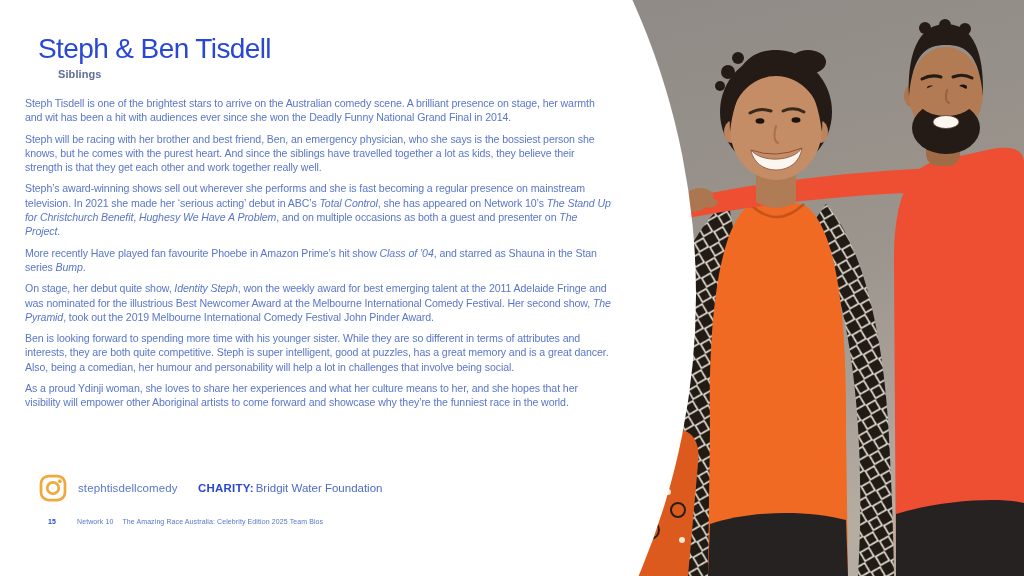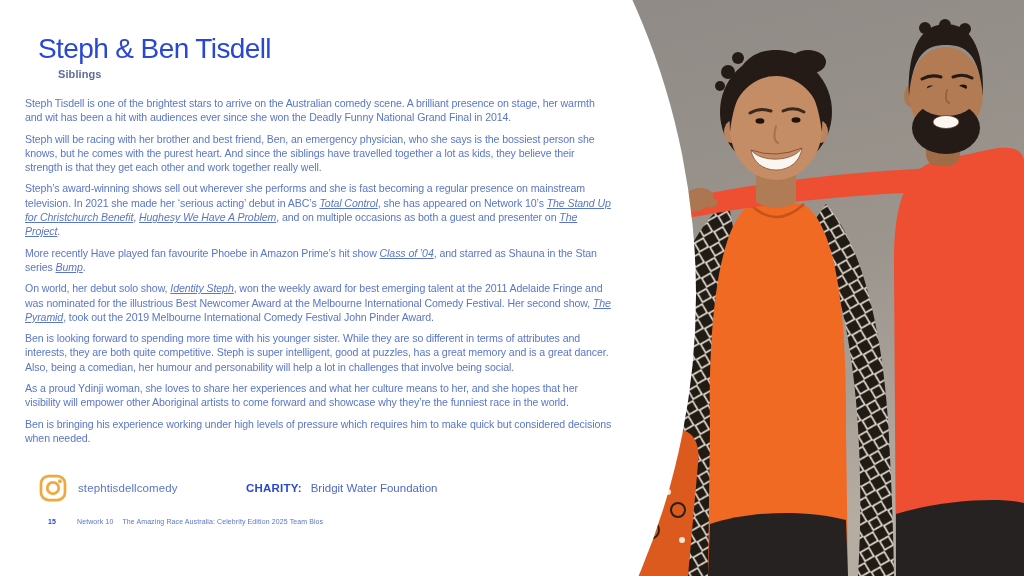--- a/index.html
+++ b/index.html
@@ -25,33 +25,33 @@
     color:var(--title_blue);
   }
   .page-subtitle{
     font-size:11px;font-weight:700;color:var(--subtitle_blue);margin-top:5px;letter-spacing:0.1px;margin-left:20px;
   }
   .bio{position:absolute;left:25px;top:96px;width:588px;}
   .bio p{
     margin:0 0 7px 0;font-size:10.6px;line-height:14.3px;letter-spacing:-0.1px;
     color:var(--body_blue);font-weight:500;
   }
-  .bio p i{font-style:italic;text-decoration:underline;}
+  .bio p i{font-style:italic;}
   .social{position:absolute;left:38px;top:473px;height:30px;width:560px;}
   .ig-icon{position:absolute;left:0;top:0;width:30px;height:30px;}
   .ig-handle{
     position:absolute;left:40px;top:0;height:30px;display:flex;align-items:center;
     font-size:11.5px;font-weight:500;color:var(--body_blue);letter-spacing:0.1px;
   }
   .charity{
     position:absolute;left:160px;top:0;height:30px;display:flex;align-items:center;
     font-size:11.5px;
   }
-  .charity .label{font-weight:700;color:var(--title_blue);letter-spacing:0.2px;margin-left:48px;}
-  .charity .value{font-weight:500;color:var(--charity_blue);margin-left:9px;}
+  .charity .label{font-weight:700;color:var(--title_blue);letter-spacing:0.2px;}
+  .charity .value{font-weight:500;color:var(--charity_blue);margin-left:2px;}
   .footer{
     position:absolute;left:48px;top:518px;display:flex;align-items:baseline;
     font-size:7px;color:var(--body_blue);letter-spacing:0.1px;
   }
   .footer .num{font-weight:700;color:var(--title_blue);}
   .footer .network{margin-left:21px;}
   .footer .doc{margin-left:9px;}
 </style>
 </head>
 <body>
@@ -140,24 +140,23 @@
   <div class="header">
     <div class="page-title">Steph &amp; Ben Tisdell</div>
     <div class="page-subtitle">Siblings</div>
   </div>
 
   <div class="bio">
     <p><span>Steph Tisdell is one of the brightest stars to arrive on the Australian comedy scene. A brilliant presence on stage, her warmth and wit has been a hit with audiences ever since she won the Deadly Funny National Grand Final in 2014.</span></p>
     <p><span>Steph will be racing with her brother and best friend, Ben, an emergency physician, who she says is the bossiest person she knows, but he comes with the purest heart. And since the siblings have travelled together a lot as kids, they believe their strength is that they get each other and work together really well.</span></p>
     <p><span>Steph’s award-winning shows sell out wherever she performs and she is fast becoming a regular presence on mainstream television. In 2021 she made her ‘serious acting’ debut in ABC’s </span><i>Total Control</i><span>, she has appeared on Network 10’s </span><i>The Stand Up for Christchurch Benefit</i><span>, </span><i>Hughesy We Have A Problem</i><span>, and on multiple occasions as both a guest and presenter on </span><i>The Project</i><span>.</span></p>
     <p><span>More recently Have played fan favourite Phoebe in Amazon Prime’s hit show </span><i>Class of ’04</i><span>, and starred as Shauna in the Stan series </span><i>Bump</i><span>.</span></p>
-    <p><span>On world, her debut solo show, </span><i>Identity Steph</i><span>, won the weekly award for best emerging talent at the 2011 Adelaide Fringe and was nominated for the illustrious Best Newcomer Award at the Melbourne International Comedy Festival. Her second show, </span><i>The Pyramid</i><span>, took out the 2019 Melbourne International Comedy Festival John Pinder Award.</span></p>
+    <p><span>On stage, her debut quite show, </span><i>Identity Steph</i><span>, won the weekly award for best emerging talent at the 2011 Adelaide Fringe and was nominated for the illustrious Best Newcomer Award at the Melbourne International Comedy Festival. Her second show, </span><i>The Pyramid</i><span>, took out the 2019 Melbourne International Comedy Festival John Pinder Award.</span></p>
     <p><span>Ben is looking forward to spending more time with his younger sister. While they are so different in terms of attributes and interests, they are both quite competitive. Steph is super intelligent, good at puzzles, has a great memory and is a great dancer. Also, being a comedian, her humour and personability will help a lot in challenges that involve being social.</span></p>
     <p><span>As a proud Ydinji woman, she loves to share her experiences and what her culture means to her, and she hopes that her visibility will empower other Aboriginal artists to come forward and showcase why they’re the funniest race in the world.</span></p>
-    <p><span>Ben is bringing his experience working under high levels of pressure which requires him to make quick but considered decisions when needed.</span></p>
   </div>
 
   <div class="social">
     <svg class="ig-icon" viewBox="0 0 24 24">
       <rect x="2.4" y="2.4" width="19.2" height="19.2" rx="6" fill="none" stroke="#F0A93C" stroke-width="2.2"></rect>
       <circle cx="12" cy="12" r="4.6" fill="none" stroke="#F0A93C" stroke-width="2.2"></circle>
       <circle cx="17.5" cy="6.5" r="1.5" fill="#F0A93C"></circle>
     </svg>
     <div class="ig-handle">stephtisdellcomedy</div>
     <div class="charity">

